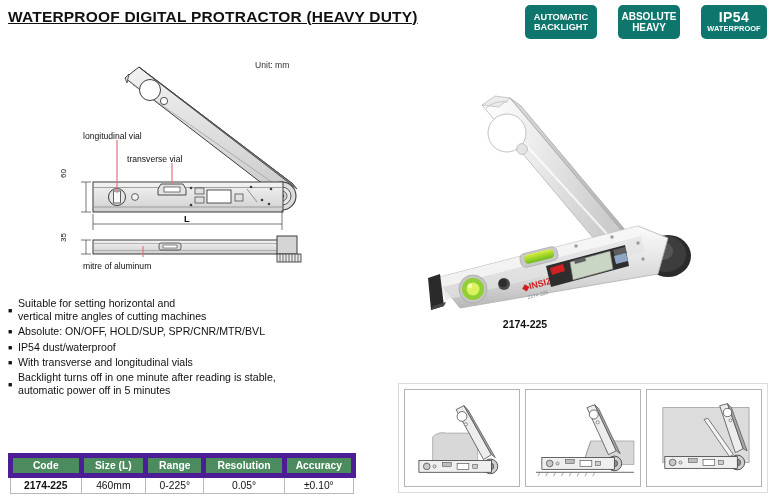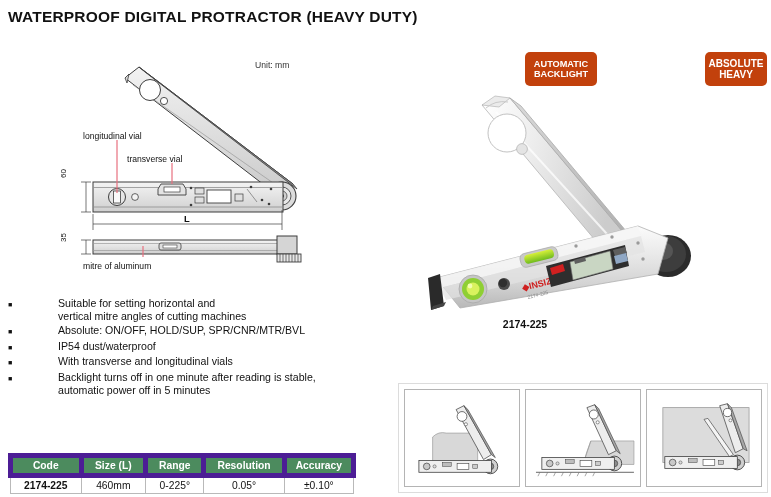--- a/index.html
+++ b/index.html
@@ -1,27 +1,27 @@
 <!DOCTYPE html>
 <html><head>
 <meta charset="utf-8">
 <style>
   html,body{margin:0;padding:0;background:#ffffff;}
   body{width:771px;height:497px;position:relative;overflow:hidden;
        font-family:"Liberation Sans","DejaVu Sans",sans-serif;color:#1a1a1a;}
 
   
   #page-title{position:absolute;left:8px;top:8px;font-size:15.5px;font-weight:bold;
-              letter-spacing:.2px;color:#111;white-space:nowrap;}
+              letter-spacing:.2px;color:#111;white-space:nowrap;text-decoration:underline;}
 
   #badge-row{position:absolute;left:525px;top:5px;width:242px;height:36px;
              display:flex;justify-content:space-between;align-items:flex-start;}
-  .badge{background:#c2410c;border-radius:5px;color:#fff;text-align:center;
+  .badge{background:#0f766e;border-radius:5px;color:#fff;text-align:center;
          font-weight:bold;display:flex;flex-direction:column;justify-content:center;
-         align-items:center;line-height:1.12;height:34px;box-sizing:border-box;padding:0 6px;margin-top:47px;}
+         align-items:center;line-height:1.12;height:34px;box-sizing:border-box;padding:0 6px;}
   .badge.b1{width:72px;font-size:9.2px;}
   .badge.b2{width:62px;font-size:10px;}
   .badge.b3{width:66px;}
   .badge.b3 .big{font-size:14px;letter-spacing:.4px;line-height:1;}
   .badge.b3 .small{font-size:7.4px;letter-spacing:.1px;margin-top:1px;}
 
   
   #tech-drawing{position:absolute;left:55px;top:52px;width:340px;height:225px;}
   #unit-label{position:absolute;left:200px;top:8px;font-size:8.6px;color:#333;}
   #label-longitudinal{position:absolute;left:28px;top:79px;font-size:8.6px;color:#111;white-space:nowrap;}
@@ -33,21 +33,21 @@
           transform:rotate(-90deg);transform-origin:left top;}
   #dim-L{position:absolute;left:129px;top:161px;font-size:9.4px;font-weight:bold;color:#111;}
 
   
   #product-photo{position:absolute;left:400px;top:60px;width:371px;height:255px;}
   #product-caption{position:absolute;left:400px;top:318px;width:250px;text-align:center;
                    font-size:10.5px;font-weight:bold;color:#111;}
 
   
   #feature-list{position:absolute;left:8px;top:297px;width:370px;}
-  .feat{display:flex;align-items:flex-start;margin-bottom:.5px;gap:40px;}
+  .feat{display:flex;align-items:center;margin-bottom:.5px;}
   .feat .bullet{width:10px;flex:0 0 10px;color:#111;font-size:7px;line-height:14px;
                 padding-top:1px;}
   .feat .txt{font-size:10.6px;line-height:13.4px;color:#111;white-space:pre-line;}
 
   
   #spec-table{position:absolute;left:8px;top:453px;width:348px;border-collapse:collapse;}
   #spec-table th{background:#4c8b5e;color:#fff;font-size:10.3px;font-weight:bold;
                  height:15px;padding:0 4px;border:5px solid #4c1d95;text-align:center;}
   #spec-table td{font-size:10.3px;height:15px;padding:0 4px;text-align:center;
                  border:1px solid #b9b9b9;border-top:none;color:#111;background:#fff;}
@@ -65,20 +65,24 @@
 <div id="page-title">WATERPROOF DIGITAL PROTRACTOR (HEAVY DUTY)</div>
 
 <div id="badge-row">
   <div class="badge b1">
     <span>AUTOMATIC</span>
     <span>BACKLIGHT</span>
   </div>
   <div class="badge b2">
     <span>ABSOLUTE</span>
     <span>HEAVY</span>
+  </div>
+  <div class="badge b3">
+    <span class="big">IP54</span>
+    <span class="small">WATERPROOF</span>
   </div>
 </div>
 
 <div id="tech-drawing">
   <svg width="340" height="225" viewBox="0 0 340 225">
     <defs>
       <linearGradient id="armFace" x1="0" y1="0" x2="0" y2="1">
         <stop offset="0%" stop-color="#f2f2f2"></stop>
           <stop offset="55%" stop-color="#dcdcdc"></stop>
         <stop offset="100%" stop-color="#c9c9c9"></stop>

